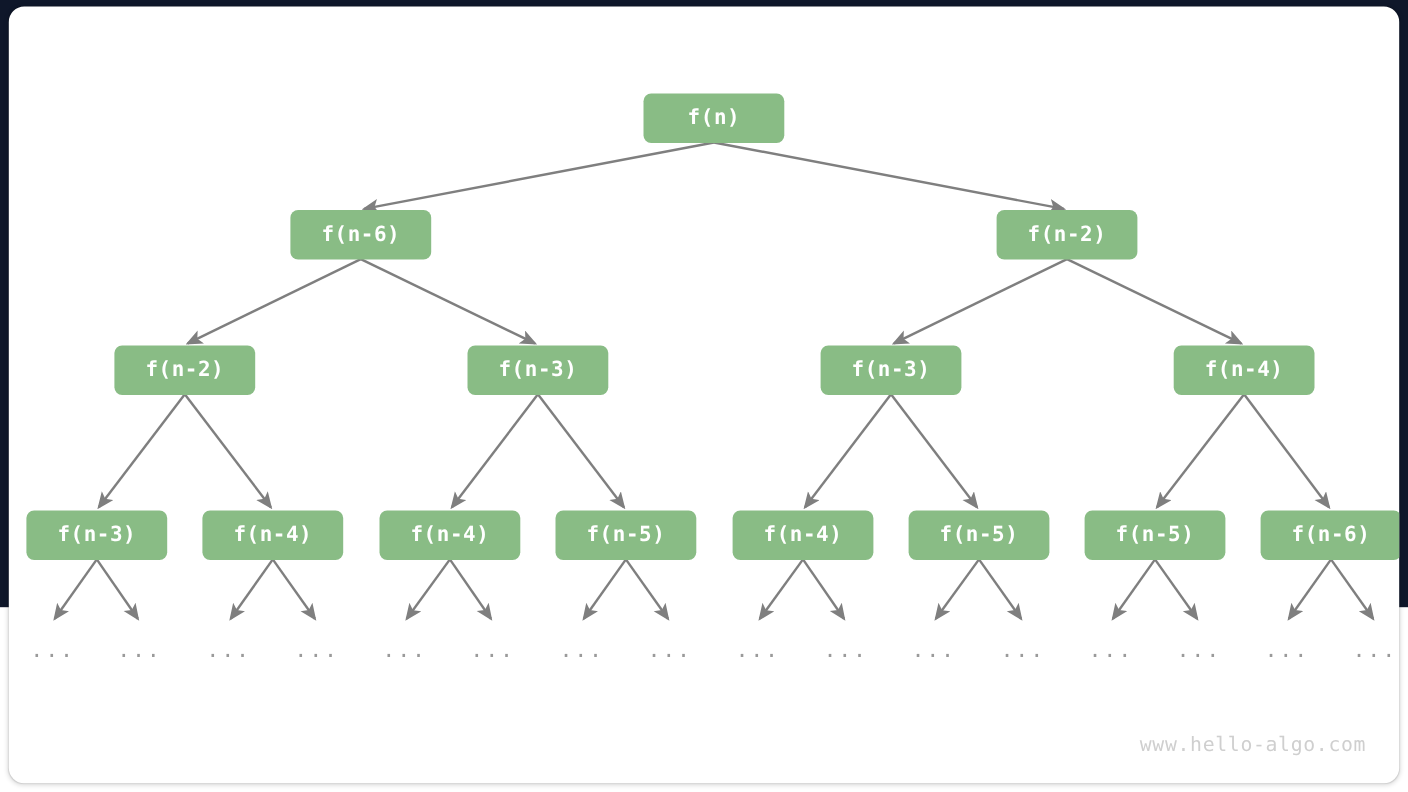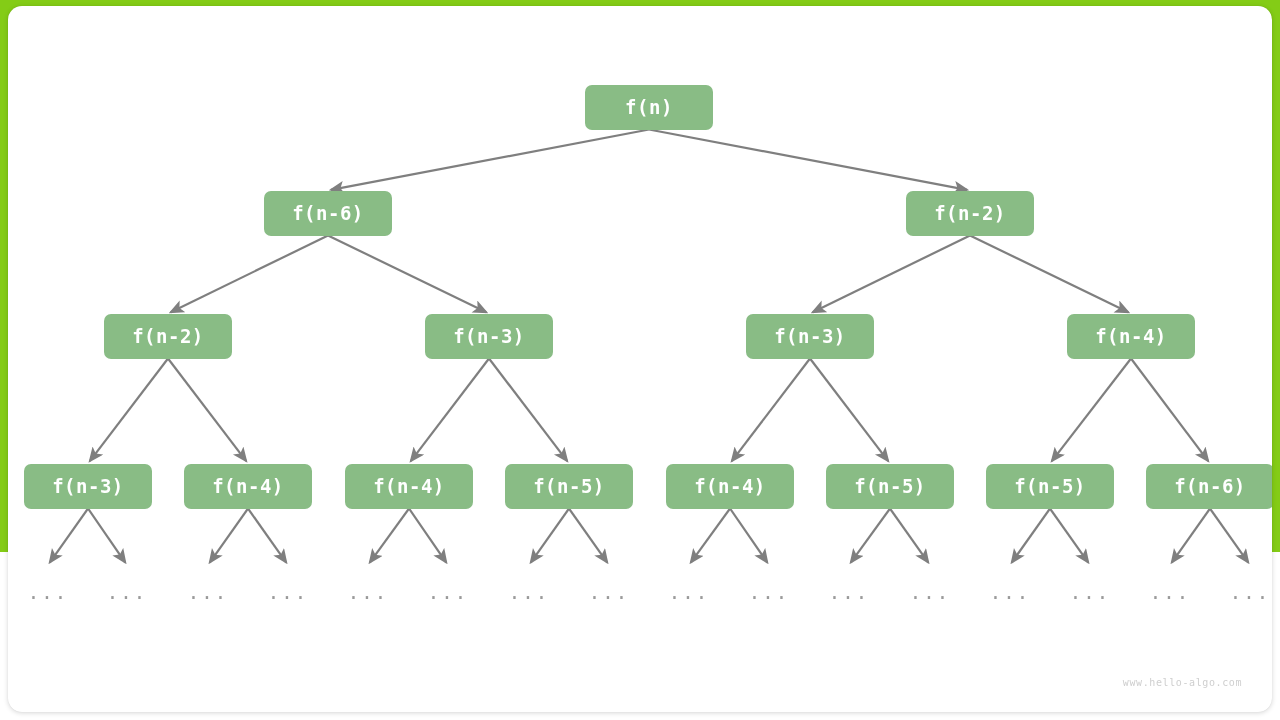--- a/index.html
+++ b/index.html
@@ -8,21 +8,21 @@
     width: 1280px;
     height: 720px;
     background: #ffffff;
     font-family: "DejaVu Sans Mono", monospace;
     overflow: hidden;
   }
   #stage {
     position: relative;
     width: 1280px;
     height: 552px;
-    background: #84cc16;
+    background: #0f172a;
   }
   #card {
     position: absolute;
     left: 8px;
     top: 6px;
     width: 1264px;
     height: 706px;
     background: #ffffff;
     border-radius: 14px;
     box-shadow: 0 1px 5px rgba(0,0,0,0.16), 0 0 1px rgba(0,0,0,0.10);
@@ -61,21 +61,21 @@
     line-height: 1;
     transform: translate(-50%, -50%);
     user-select: none;
   }
   #watermark {
     position: absolute;
     right: 30px;
     bottom: 24px;
     color: #cfcfcf;
     font-family: "DejaVu Sans Mono", monospace;
-    font-size: 10px;
+    font-size: 18px;
     letter-spacing: 0.6px;
     user-select: none;
   }
 </style>
 </head>
 <body>
 
 <div id="stage">
   <div id="card">
 

